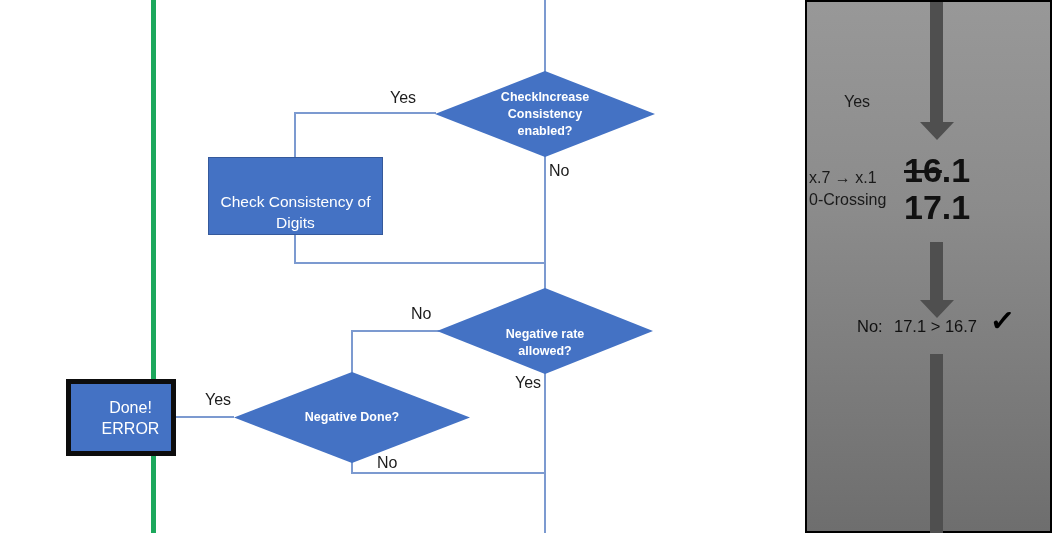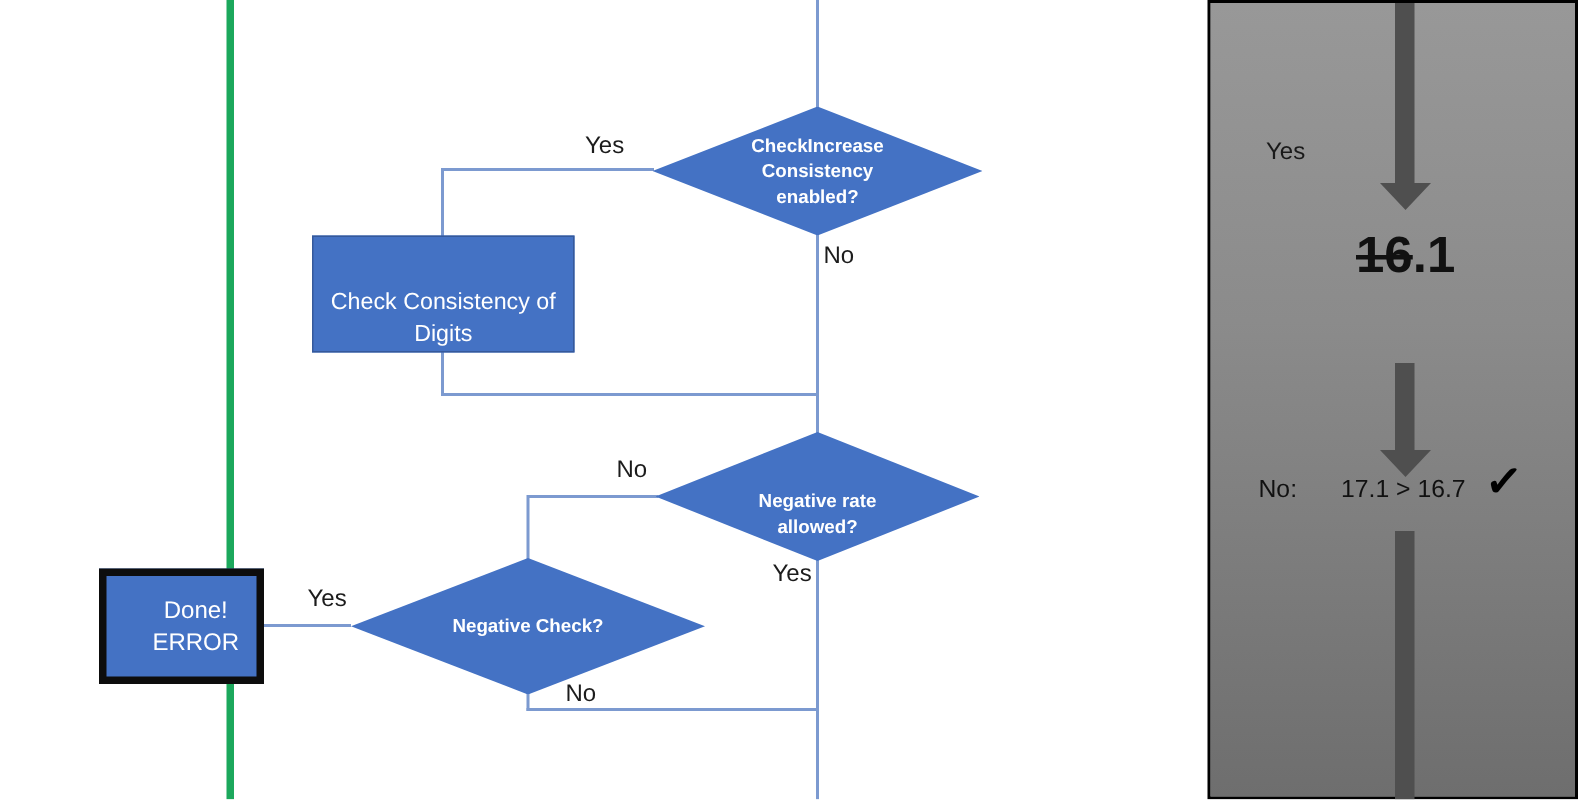--- a/index.html
+++ b/index.html
@@ -42,21 +42,21 @@
   .arrow-head{
     position:absolute;left:113px;width:0;height:0;
     border-left:17px solid transparent;border-right:17px solid transparent;
     border-top:18px solid #4F4F4F;
   }
   .panel-lbl{position:absolute;font-size:16px;color:#1a1a1a;}
   .rule-text{position:absolute;left:2px;top:165px;font-size:16px;line-height:22px;color:#1a1a1a;}
   .big-vals{position:absolute;left:97px;top:150px;font-size:34px;line-height:37px;font-weight:600;color:#111;text-align:center;}
   .struck{text-decoration:line-through;text-decoration-thickness:3px;}
   .result-row{position:absolute;top:315px;left:0;width:247px;font-size:16.5px;color:#111;}
-  .result-prefix{position:absolute;left:32px;top:0;}
+  .result-prefix{position:absolute;left:50px;top:0;}
   .result-cmp{position:absolute;left:87px;top:0;}
   .checkmark{position:absolute;left:183px;top:-14px;font-size:30px;font-weight:bold;color:#000;transform:rotate(4deg);}
 </style>
 </head>
 <body>
 
 <div class="stage">
 
   <div class="green-line"></div>
 
@@ -83,40 +83,45 @@
     <div style="max-width:160px;margin-top:32px;">Check Consistency of Digits</div>
   </div>
 
   <div class="diamond" style="left:437px;top:288px;width:216px;height:86px;">
     <div class="dtxt" style="max-width:115px;margin-top:24px;">Negative rate allowed?</div>
   </div>
   <div class="lbl" style="left:411px;top:305px;">No</div>
   <div class="lbl" style="left:515px;top:374px;">Yes</div>
 
   <div class="diamond" style="left:234px;top:372px;width:236px;height:91px;">
-    <div class="dtxt">Negative Check?</div>
+    <div class="dtxt">Negative Done?</div>
   </div>
   <div class="lbl" style="left:205px;top:391px;">Yes</div>
   <div class="lbl" style="left:377px;top:454px;">No</div>
 
   <div class="done-box">
     <div>Done!</div>
     <div>ERROR</div>
   </div>
 
   <div class="panel">
 
     <div class="arrow-shaft" style="top:0;height:120px;"></div>
     <div class="arrow-head" style="top:120px;"></div>
 
     <div class="panel-lbl" style="left:37px;top:91px;">Yes</div>
 
+    <div class="rule-text">
+      <div>x.7 → x.1</div>
+      <div>0-Crossing</div>
+    </div>
 
     <div class="big-vals">
       <div><span class="struck">16</span><span>.1</span></div>
+      <div>17.1</div>
     </div>
 
     <div class="arrow-shaft" style="top:240px;height:58px;"></div>
     <div class="arrow-head" style="top:298px;"></div>
 
     <div class="result-row">
       <span class="result-prefix">No:</span>
       <span class="result-cmp">17.1 &gt; 16.7</span>
       <span class="checkmark">✓</span>
     </div>

